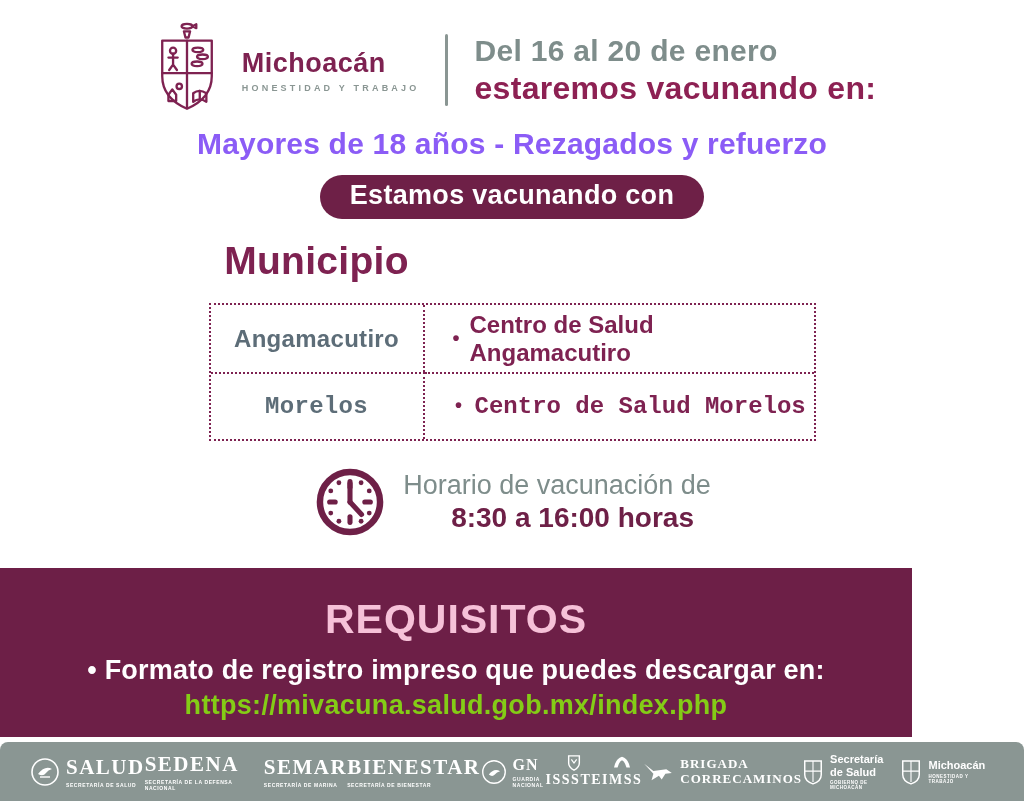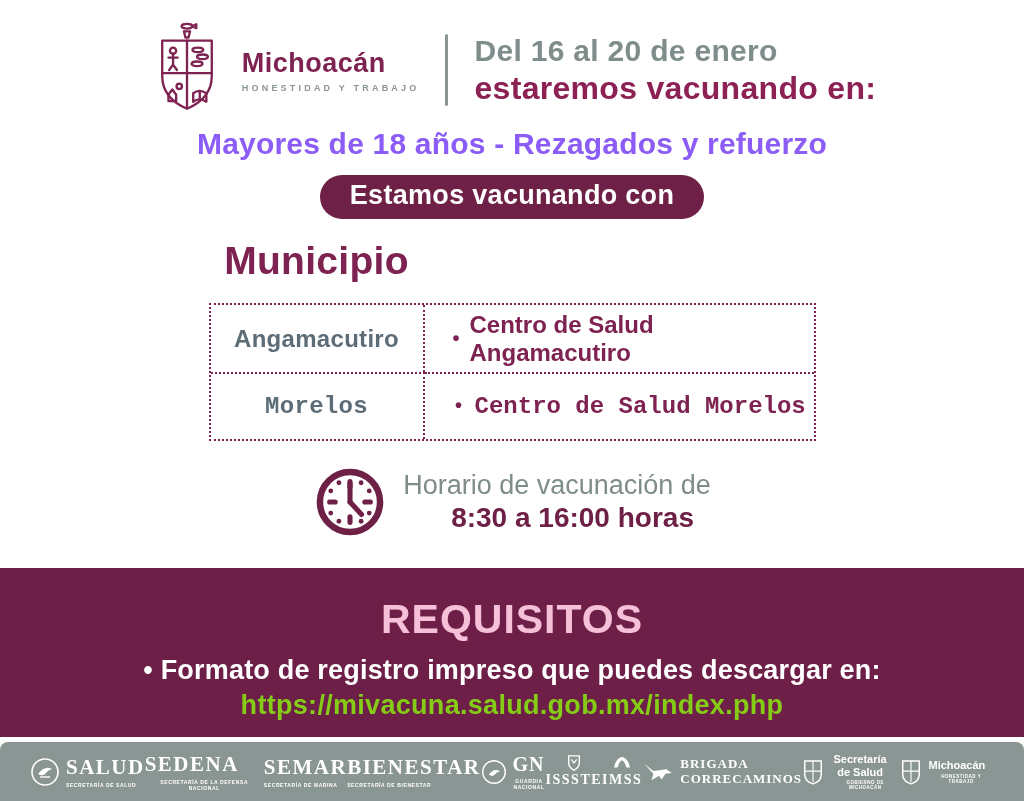--- a/index.html
+++ b/index.html
@@ -29,32 +29,32 @@
   .vrow + .vrow .cell{ border-top:2px dotted #7e2251;font-family:Liberation Mono, monospace; }
   .cell{ height:67px; display:flex; align-items:center; }
   .cell-municipio{ justify-content:center; border-right:2px dotted #7e2251; color:#5d6d78; font-size:24px; font-weight:bold; letter-spacing:.3px; }
   .cell-sede{ justify-content:flex-start; padding-left:28px; color:#7e2251; font-size:24px; font-weight:bold; gap:10px; }
   .sede-bullet{ font-size:20px; }
   
   .schedule{ display:flex; align-items:center; justify-content:center; gap:16px; margin-top:24px; }
   .schedule-text .sched-label{ color:#7e8d8b; font-size:27px; }
   .schedule-text .sched-hours{ color:#6e2047; font-size:28px; font-weight:bold; margin-top:1px;margin-left:48px; }
   
-  .req-band{ position:absolute; left:0; top:568px; width:1024px; height:169px; background:#6d1f47; text-align:center; }
+  .req-band{ position:absolute; left:0; top:568px; width:912px; height:169px; background:#6d1f47; text-align:center; }
   .req-title{ color:#f6c1d8; font-size:41px; font-weight:bold; letter-spacing:1px; margin-top:28px; }
   .req-item{ color:#ffffff; font-size:27px; font-weight:bold; margin-top:12px; letter-spacing:.2px; }
   .req-url{ color:#84cc16; font-size:27px; font-weight:bold; margin-top:4px; letter-spacing:.3px; }
   
   .footer{ position:absolute; left:0; top:742px; width:1024px; height:59px; background:#8a9693; border-radius:8px 8px 0 0;
            display:flex; align-items:center; justify-content:space-evenly; padding:0 30px; color:#ffffff; }
   .flogo{ display:flex; align-items:center; gap:6px; }
   .flogo .big-serif{ font-family:"Liberation Serif", serif; font-size:21px; font-weight:bold; letter-spacing:1.5px; }
   .flogo .tiny{ font-size:5px; font-weight:bold; letter-spacing:.6px; margin-top:2px; }
-  .flogo-col{ display:flex; flex-direction:column; align-items:flex-start;text-align:center; }
-  .gn-name{ font-family:"Liberation Serif", serif; font-size:20px; font-weight:bold; letter-spacing:1px; }
+  .flogo-col{ display:flex; flex-direction:column; align-items:flex-start; }
+  .gn-name{ font-family:"Liberation Serif", serif; font-size:16px; font-weight:bold; letter-spacing:1px; }
   .stack{ display:flex; flex-direction:column; align-items:center; gap:1px; }
   .stack .logo-word{ font-size:14px; font-weight:bold; letter-spacing:1.5px; font-family:"Liberation Serif", serif; }
   .brig-line{ font-family:"Liberation Serif", serif; font-size:13px; font-weight:bold; letter-spacing:1px; line-height:1.15; }
   .gov-name{ font-size:11px; font-weight:bold; line-height:1.1; }
   .gov-sub{ font-size:4.5px; font-weight:bold; letter-spacing:.5px; margin-top:2px; }
   svg{ display:block; }
 </style>
 </head>
 <body>
 

